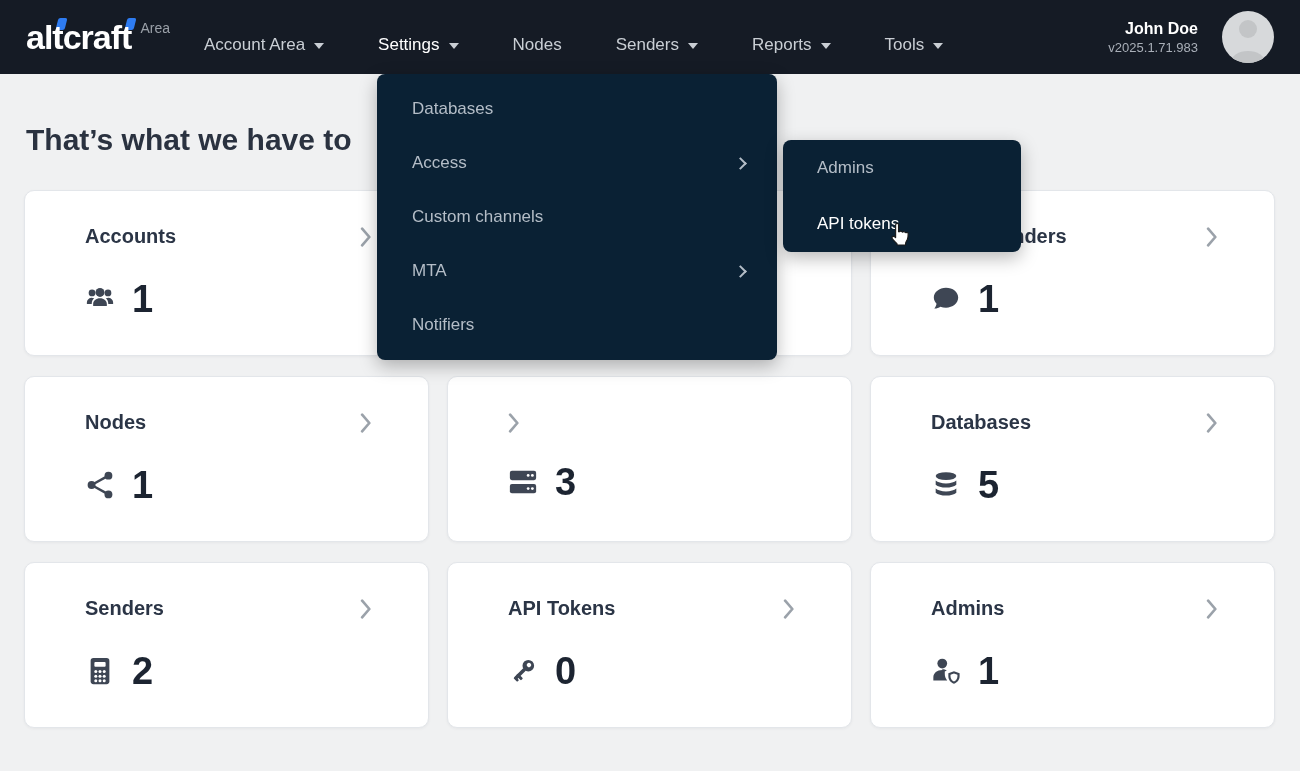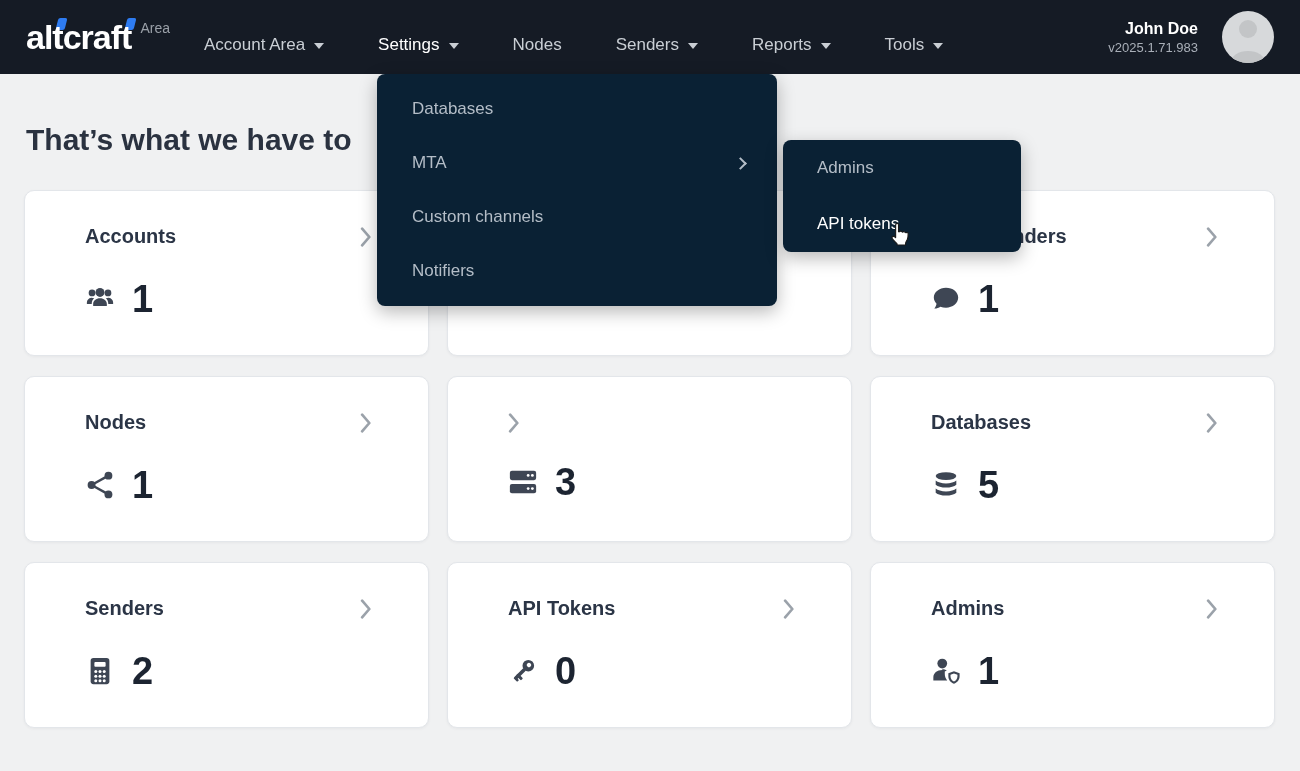--- a/index.html
+++ b/index.html
@@ -150,25 +150,29 @@
     </div>
     <div class="avatar"></div>
   </div>
 </header>
 
 <div class="dropdown">
   <div class="dd-item">
     <span>Databases</span>
   </div>
   <div class="dd-item">
+    <span>Access</span>
+    <span class="mchev"></span>
+  </div>
+  <div class="dd-item">
+    <span>Custom channels</span>
+  </div>
+  <div class="dd-item">
     <span>MTA</span>
     <span class="mchev"></span>
-  </div>
-  <div class="dd-item">
-    <span>Custom channels</span>
   </div>
   <div class="dd-item">
     <span>Notifiers</span>
   </div>
 </div>
 
 <div class="submenu">
   <div class="sub-item">
     <span>Admins</span>
   </div>

